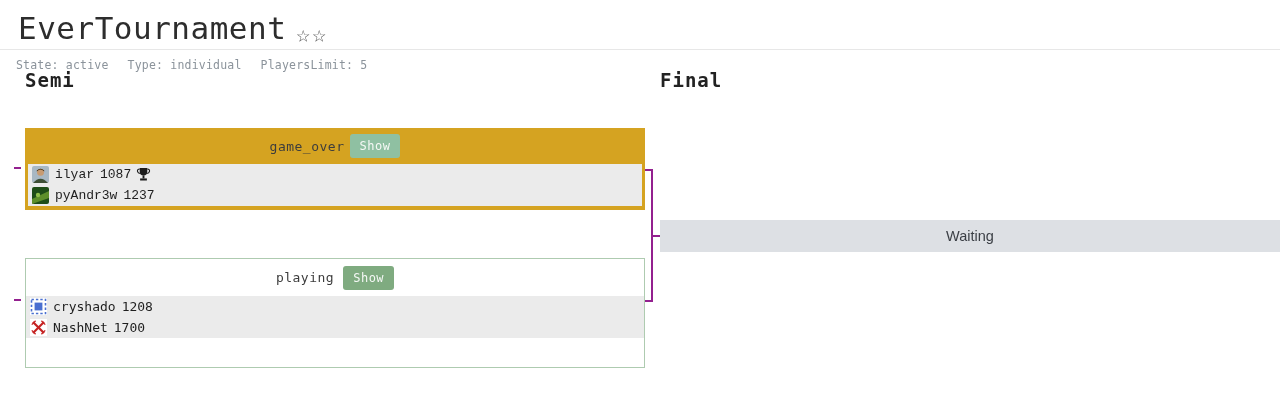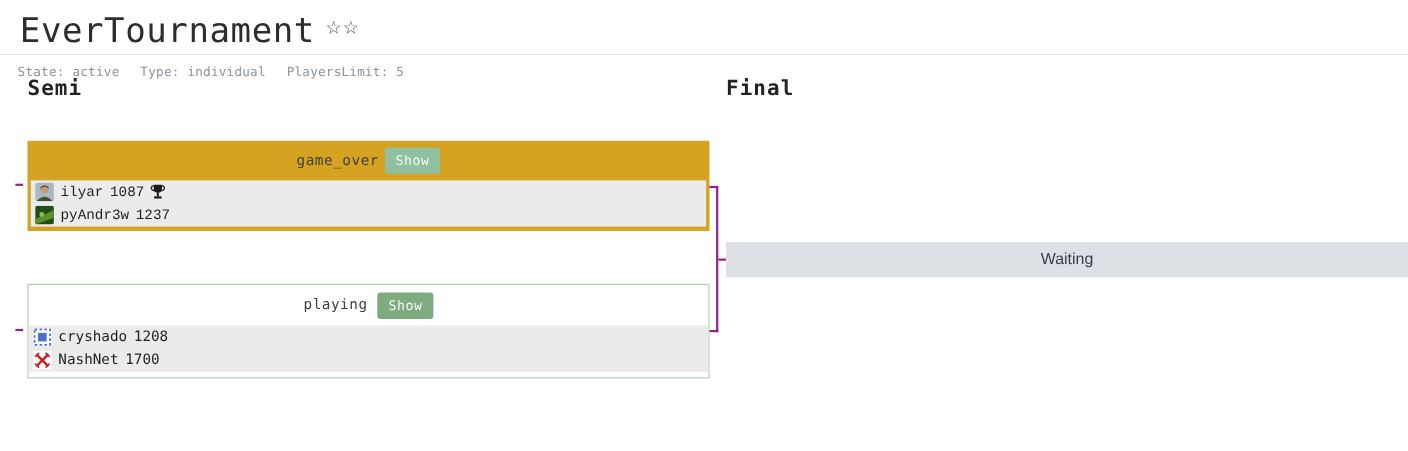--- a/index.html
+++ b/index.html
@@ -2,42 +2,42 @@
 <html style="--gold: #d5a321; --show-btn-1: #8fc0a2; --show-btn-2: #7fab80; --card2-border: #aecbb0; --player-row-bg: #ebebeb; --connector: #93208f; --waiting-bg: #dde0e4;"><head>
 <meta charset="utf-8">
 <style>
   html,body { margin:0; padding:0; background:#fff; }
   .page {
     position:relative; width:1280px; height:410px; overflow:hidden;
     background:#fff; font-family:"DejaVu Sans Mono", monospace;
   }
 
   
-  .titlebar { position:absolute; left:18px; top:10px; display:flex; align-items:flex-start; gap:10px; }
+  .titlebar { position:absolute; left:18px; top:10px; display:flex; align-items:flex-end; gap:10px; }
   .title { font-size:31px; font-weight:500; color:#2d2d2d; letter-spacing:0.5px; white-space:nowrap; }
   .stars { font-size:23px; color:#4c4c4c; letter-spacing:2px; cursor:pointer; position:relative; top:1px; }
   .divider { position:absolute; left:0; right:0; top:49px; height:1px; background:#e7e7e7; }
   .meta-row { position:absolute; left:16px; top:58px; display:flex; gap:19px;
               font-size:11.5px; color:#8b939b; letter-spacing:0.2px; }
 
   
   .col-header { position:absolute; top:69px; width:620px; text-align:left;
                 font-size:19px; font-weight:700; color:#222; letter-spacing:1px; }
   .col-semi  { left:25px; }
   .col-final { left:660px; }
 
   
   .match1 { position:absolute; left:25px; top:128px; width:620px; height:82px;
             background:var(--gold,#d5a321); box-sizing:border-box; }
   .match1 .hdr { height:36px; display:flex; align-items:center; justify-content:center; gap:5px; }
   .match1 .list { position:absolute; left:3px; right:3px; top:36px; bottom:4px;
                   background:var(--player-row-bg,#ebebeb);font-family:Liberation Mono, monospace; }
 
   
-  .match2 { position:absolute; left:25px; top:258px; width:620px; height:86px;
+  .match2 { position:absolute; left:25px; top:258px; width:620px; height:110px;
             background:#fff; border:1px solid var(--card2-border,#aecbb0); box-sizing:border-box; }
   .match2 .hdr { height:37px; display:flex; align-items:center; justify-content:center; gap:9px; }
   .match2 .list { height:42px; background:var(--player-row-bg,#ebebeb); }
 
   .status-label { font-size:13px; color:#3d3d3d; letter-spacing:0.5px; }
   .show-btn { border:none; border-radius:3px; height:24px; padding:0 10px;
               font-family:"DejaVu Sans Mono", monospace; font-size:12px; color:#f5f8f5;
               cursor:pointer; letter-spacing:0.5px;text-align:center; }
   .show-btn.b1 { background:var(--show-btn-1,#8fc0a2); }
   .show-btn.b2 { background:var(--show-btn-2,#7fab80); }

